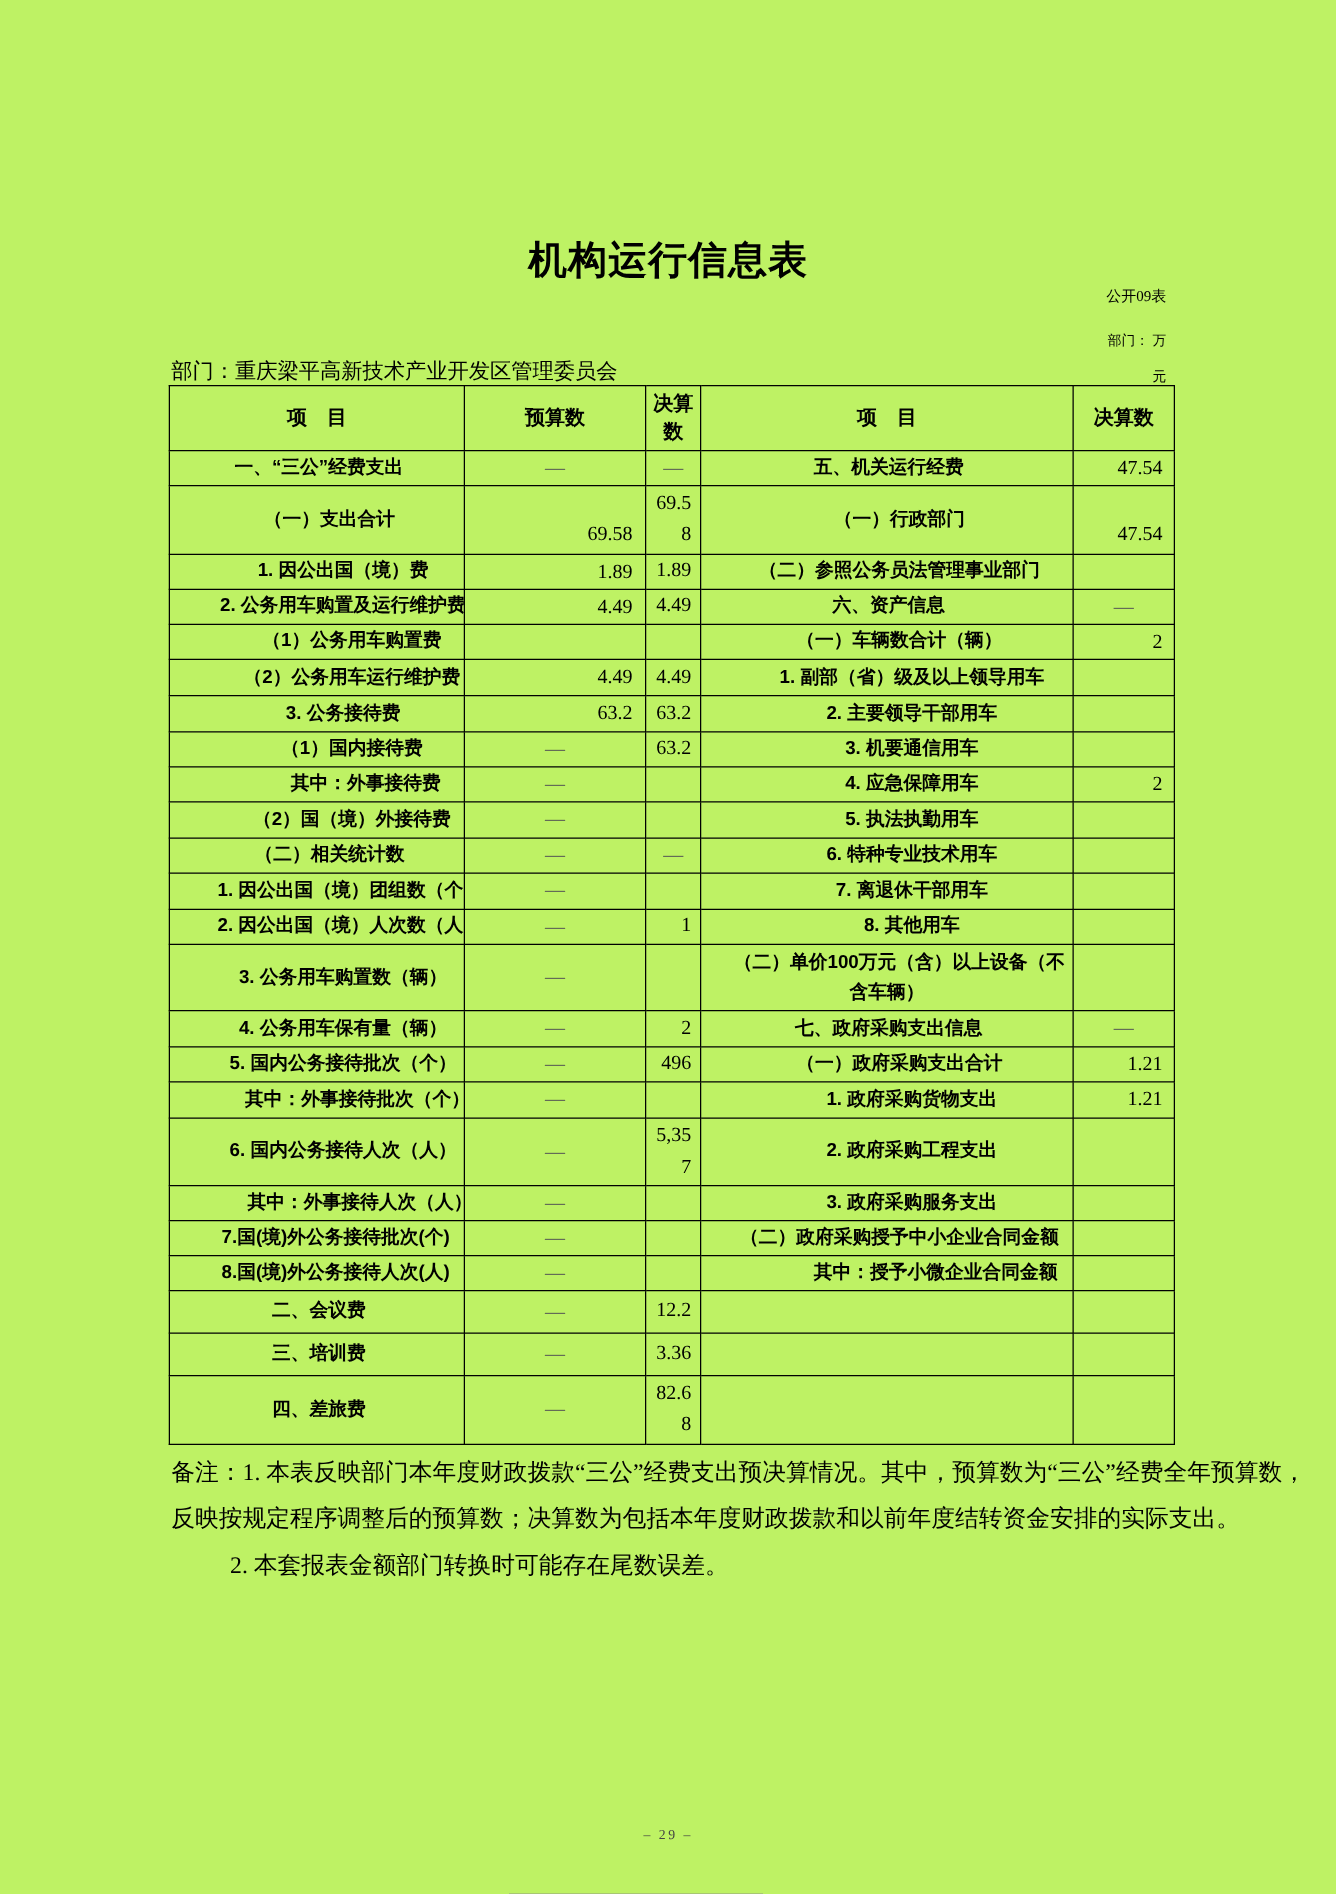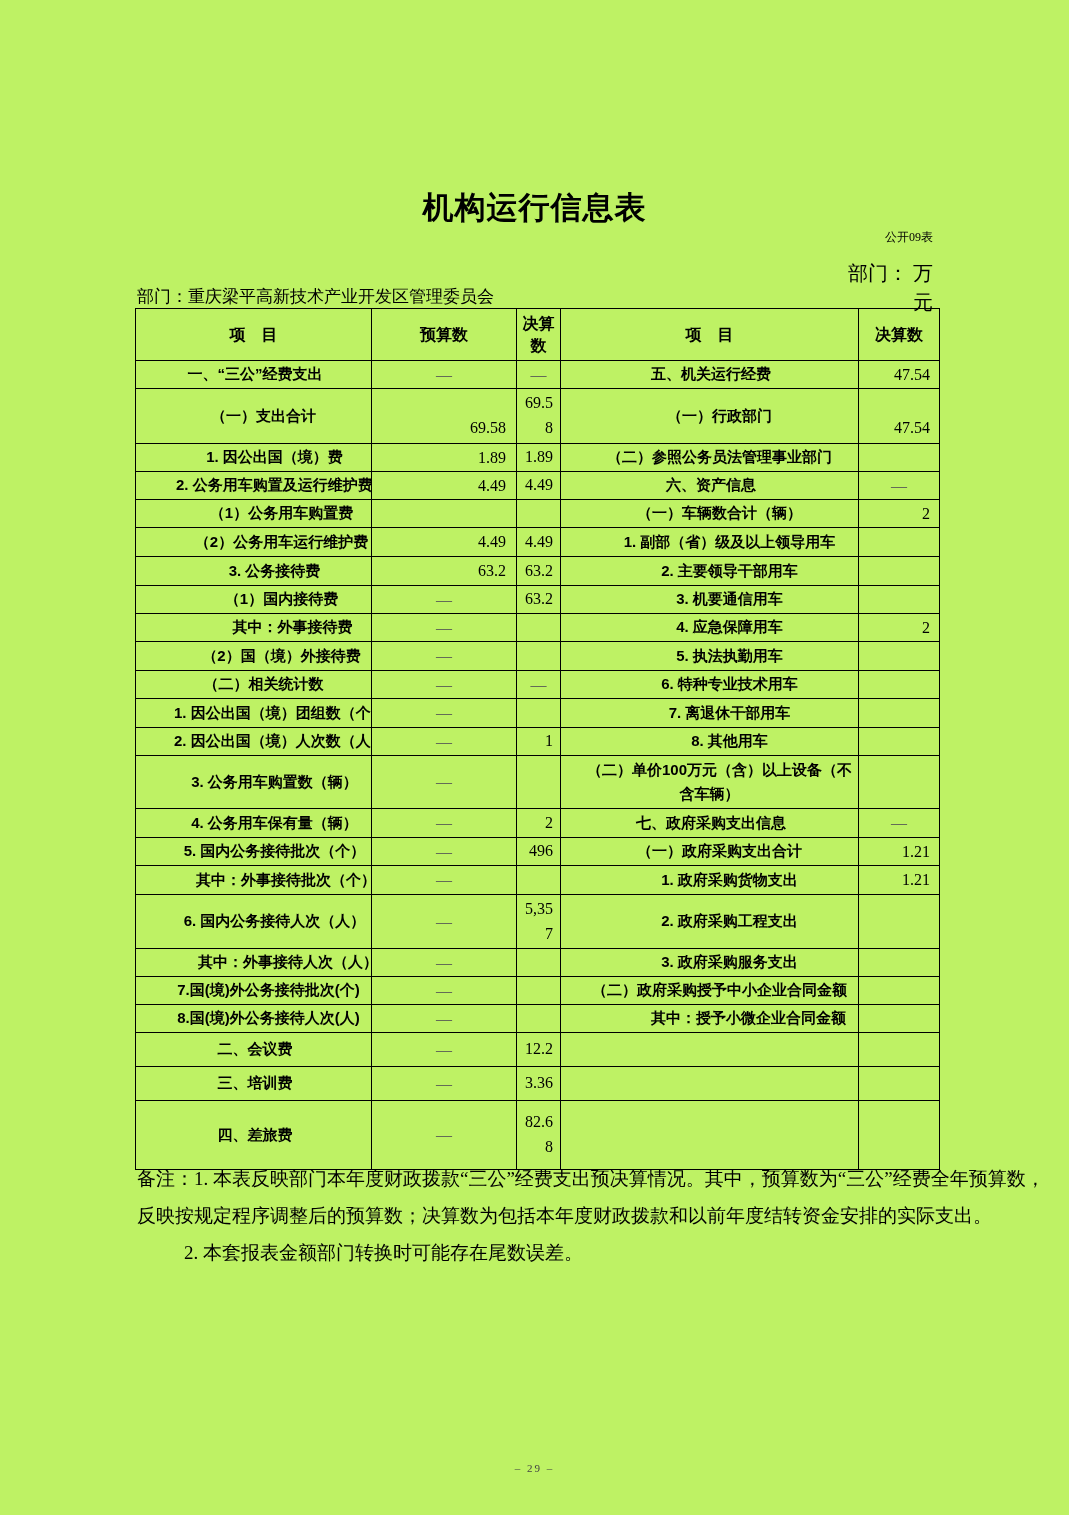--- a/index.html
+++ b/index.html
@@ -15,21 +15,21 @@
     text-align:center; font-size:31px; font-weight:bold;
     font-family:"Liberation Sans","DejaVu Sans",sans-serif;
     letter-spacing:1px;
   }
   .doc-label {
     position:absolute; top:229px; right:136px;
     font-size:12px; text-align:right;
   }
   .unit-label {
     position:absolute; top:259px; right:136px;
-    font-size:20px; text-align:right; line-height:29px; white-space:pre-line;
+    font-size:11px; text-align:right; line-height:29px; white-space:pre-line;
   }
   .dept-line {
     position:absolute; top:285px; left:137px; font-size:17px;
   }
   table.main {
     position:absolute; top:308px; left:135px; width:804px;
     border-collapse:collapse; table-layout:fixed;
   }
   th, td { border:1px solid #000; overflow:hidden; vertical-align:middle; padding:0; }
   th {
@@ -244,21 +244,21 @@
           <td class="t-label" style="padding-left: 0px;"></td>
           <td class="c-val"></td>
         </tr>
         <tr style="height: 34px;">
           <td class="t-label" style="padding-left: 3px;">三、培训费</td>
           <td class="c-budget dash">—</td>
           <td class="narrow num">3.36</td>
           <td class="t-label" style="padding-left: 0px;"></td>
           <td class="c-val"></td>
         </tr>
-        <tr style="height: 69px;">
+        <tr style="height: 55px;">
           <td class="t-label" style="padding-left: 3px;">四、差旅费</td>
           <td class="c-budget dash">—</td>
           <td class="narrow num">82.68</td>
           <td class="t-label" style="padding-left: 0px;"></td>
           <td class="c-val"></td>
         </tr>
       </tbody>
   </table>
 
   <div class="notes">

